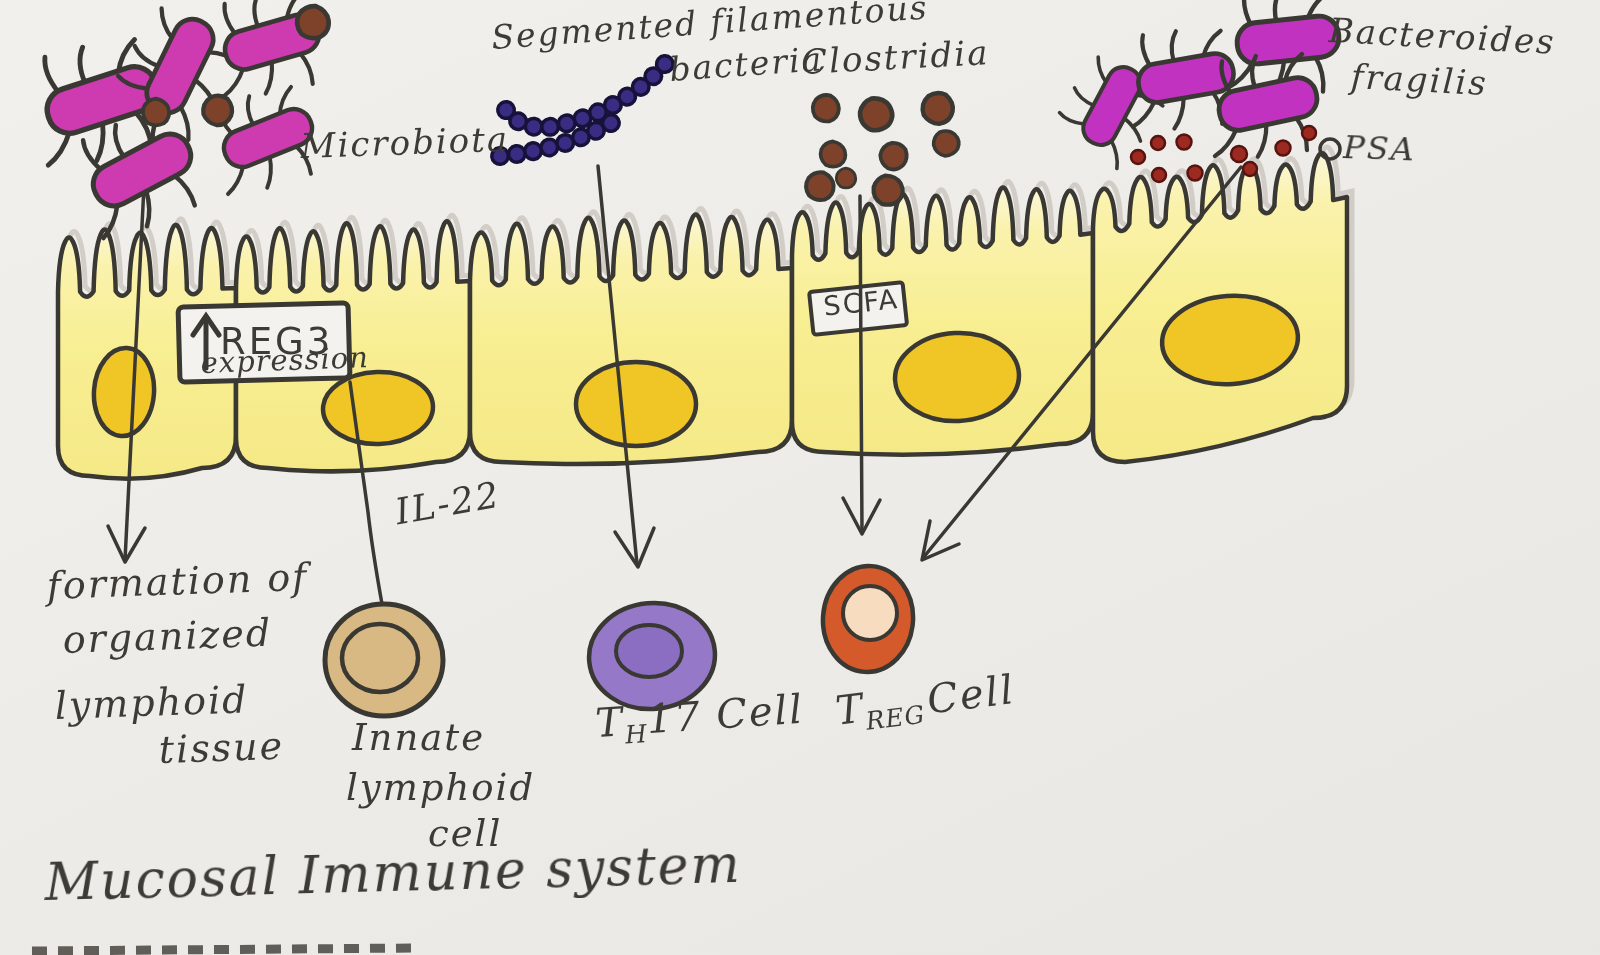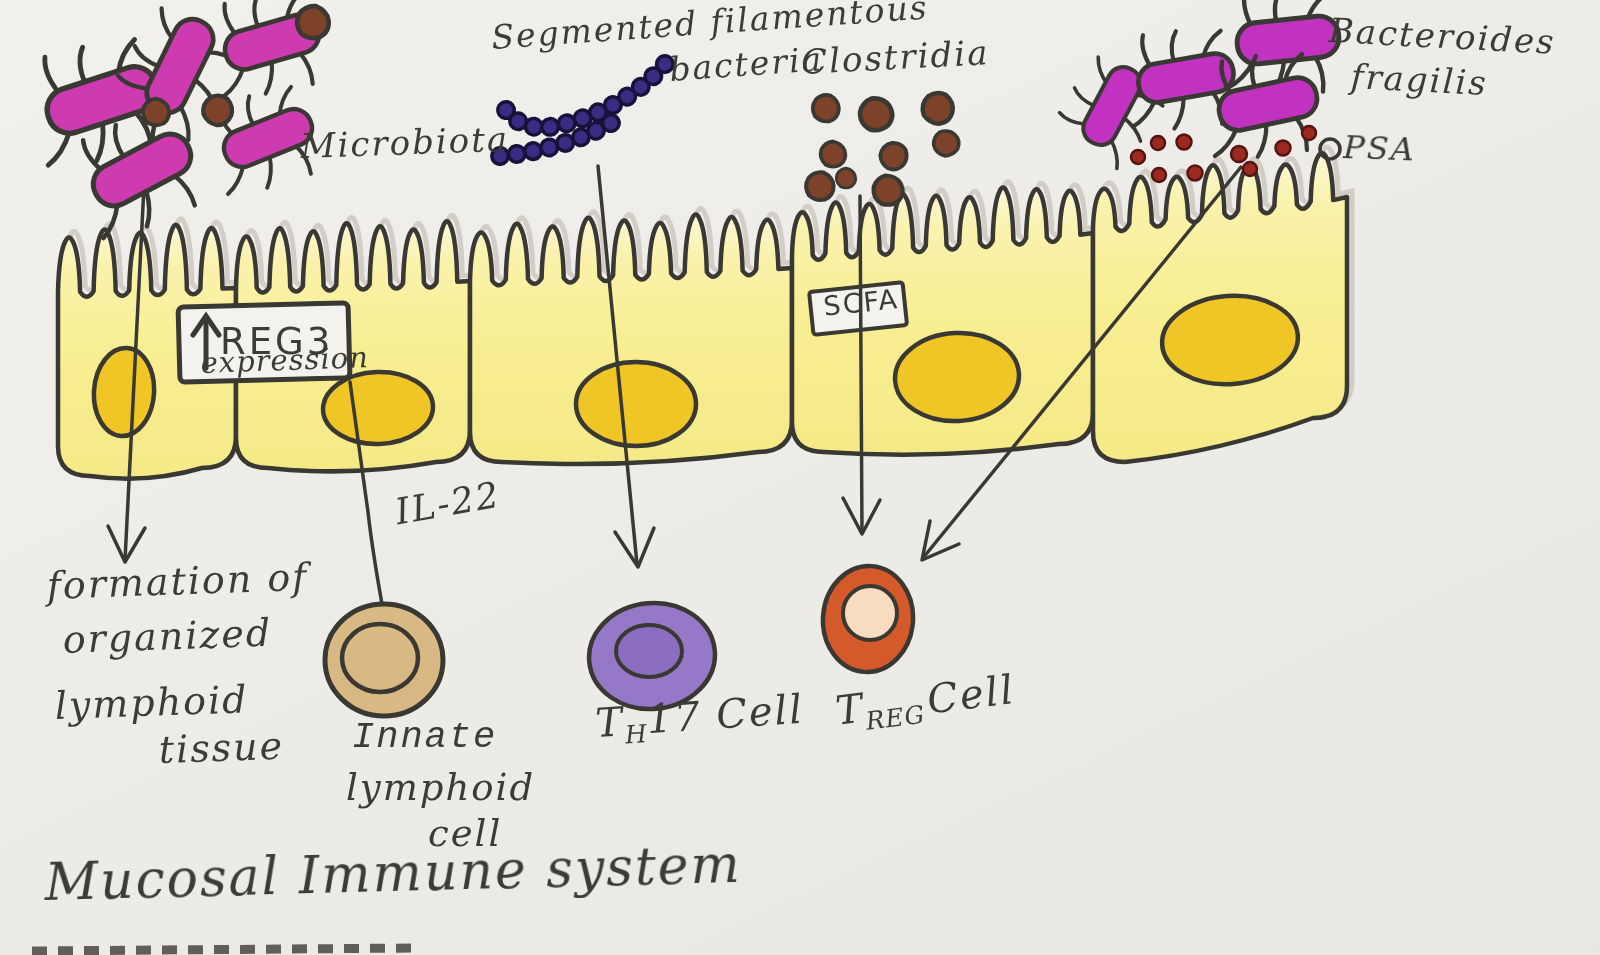--- a/index.html
+++ b/index.html
@@ -180,21 +180,21 @@
   <div class="hw" style="left:200px;top:346px;font-size:29px;letter-spacing:1px;transform:rotate(-2deg);">expression</div>
   <div class="print" style="left:822px;top:291px;font-size:27px;letter-spacing:2px;transform:rotate(-6deg);">SCFA</div>
 
   <div class="hw" style="left:392px;top:492px;font-size:36px;transform:rotate(-10deg);">IL-22</div>
 
   <div class="hw" style="left:46px;top:564px;font-size:38px;transform:rotate(-2deg);">formation of</div>
   <div class="hw" style="left:62px;top:618px;font-size:38px;transform:rotate(-2deg);">organized</div>
   <div class="hw" style="left:54px;top:684px;font-size:38px;transform:rotate(-2deg);">lymphoid</div>
   <div class="hw" style="left:158px;top:728px;font-size:38px;transform:rotate(-2deg);">tissue</div>
 
-  <div class="hw" style="left:352px;top:716px;font-size:37px;font-family:Liberation Mono, monospace;">Innate</div>
+  <div class="hw" style="left:352px;top:716px;font-size:37px;">Innate</div>
   <div class="hw" style="left:346px;top:766px;font-size:37px;">lymphoid</div>
   <div class="hw" style="left:428px;top:812px;font-size:37px;">cell</div>
 
   <div class="hw" style="left:594px;top:700px;font-size:40px;transform:rotate(-4deg);"><span>T</span><span class="sub">H</span><span>17 Cell</span></div>
 
   <div class="hw" style="left:833px;top:688px;font-size:40px;transform:rotate(-7deg);"><span>T</span><span class="sub">REG</span><span class="rest">Cell</span></div>
 
   <div class="hw" style="left:44px;top:852px;font-size:52px;transform:rotate(-1.5deg);">Mucosal Immune system</div>
 </div>
 

